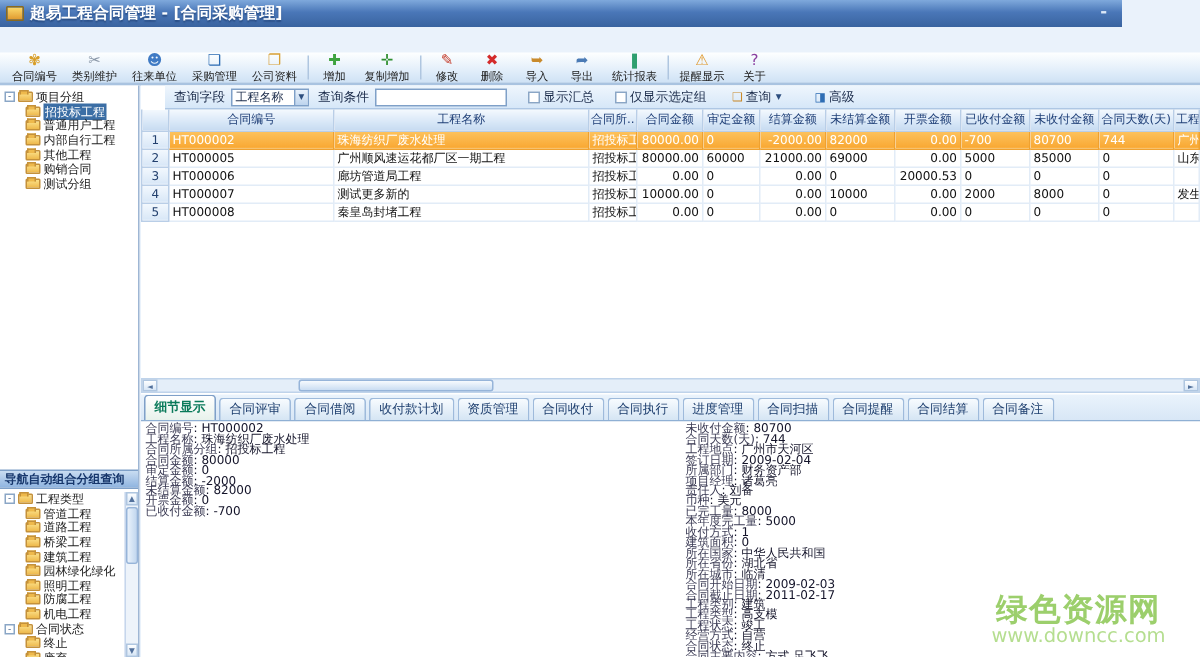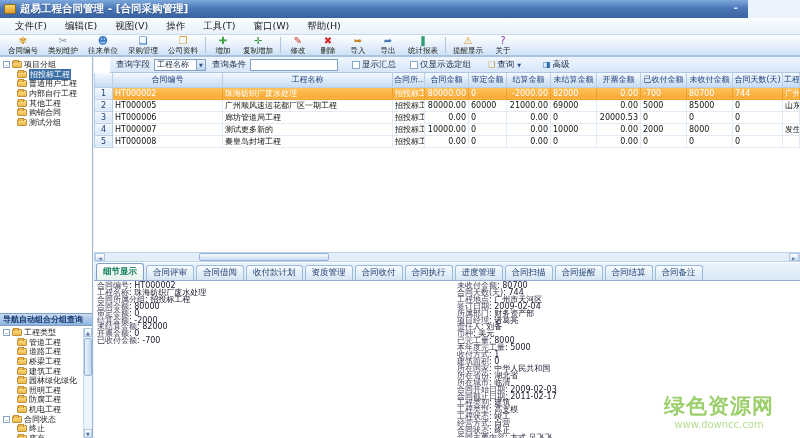--- a/index.html
+++ b/index.html
@@ -113,42 +113,33 @@
   #detail { position:absolute; top:224px; left:0; width:706px; height:157px; background:#fff; overflow:hidden; }
   .dcol { position:absolute; top:2px; }
   #dleft { left:3px; width:330px; }
   #dright { left:363px; width:330px; }
   .dline { font-size:8px; line-height:6.9px; white-space:nowrap; color:#14142A; }
   .dline .dlabel { color:#3C3C55; }
 
   
   #watermark { position:absolute; right:2px; bottom:6px; width:158px; text-align:center; background:#fff; }
   #watermark .w1 { font-size:21px; font-weight:bold; color:#9CCF6C; line-height:22px; letter-spacing:1px; }
-  #watermark .w2 { font-size:10px; color:#B5DE90; line-height:15px; }
+  #watermark .w2 { font-size:13px; color:#B5DE90; line-height:15px; }
 </style>
 </head>
 <body>
 
 <div id="app">
 
   <div id="titlebar">
     <span class="appicon"></span>
     <span class="ttext">超易工程合同管理 - [合同采购管理]</span>
     <span class="minbtn">-</span>
   </div>
 
-  <div id="menubar">
-      <span class="menu-item">文件(F)</span>
-      <span class="menu-item">编辑(E)</span>
-      <span class="menu-item">视图(V)</span>
-      <span class="menu-item">操作</span>
-      <span class="menu-item">工具(T)</span>
-      <span class="menu-item">窗口(W)</span>
-      <span class="menu-item">帮助(H)</span>
-    </div>
 
   <div id="toolbar">
       <div class="tbtn">
         <span class="tico" style="color: rgb(216, 158, 40);">✾</span>
         <span class="tlabel">合同编号</span>
       </div>
       <div class="tbtn">
         <span class="tico" style="color: rgb(138, 151, 168);">✂</span>
         <span class="tlabel">类别维护</span>
       </div>

